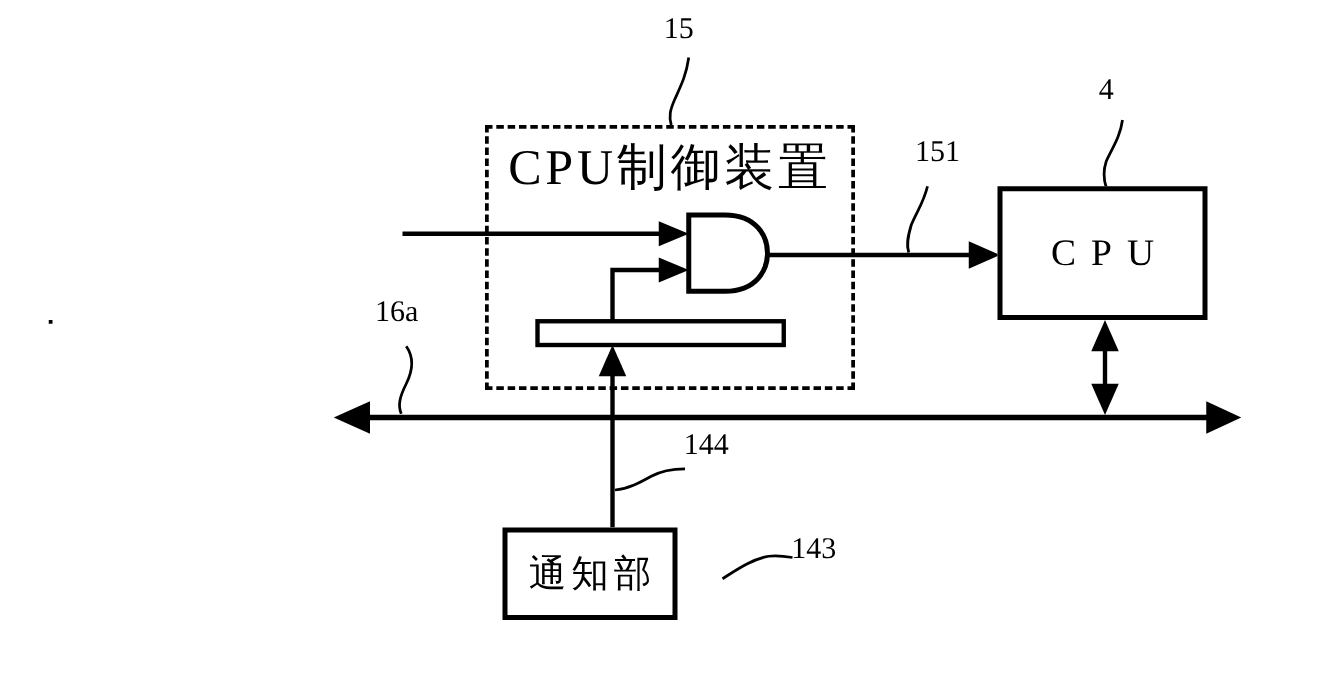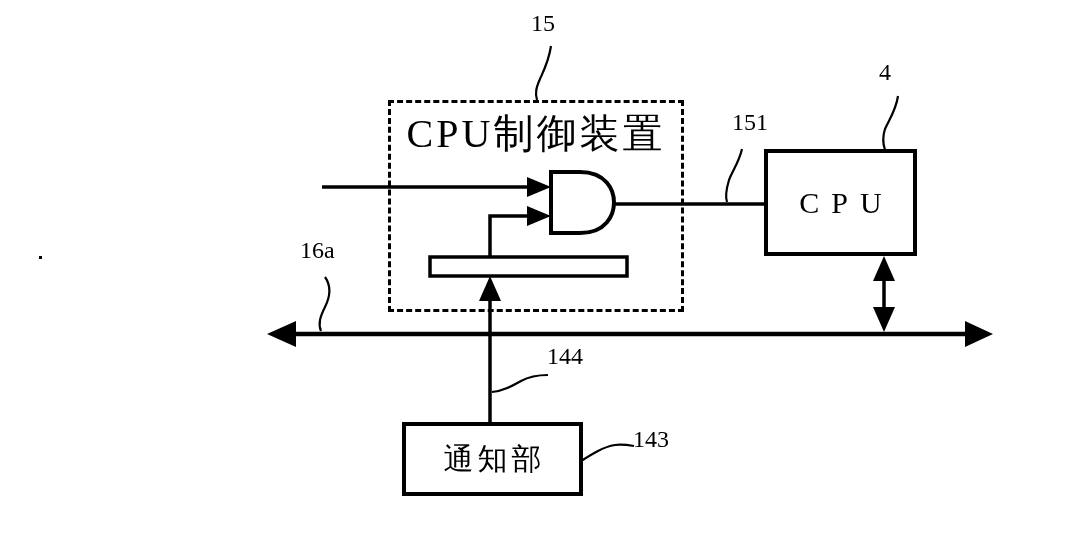--- a/index.html
+++ b/index.html
@@ -30,26 +30,26 @@
   }
   .dashed-box {
     position: absolute;
     left: 388px; top: 100px;
     width: 296px; height: 212px;
     border: 3px dashed #000;
     background: transparent;
     z-index: 2;
   }
   .cpu-box {
-    left: 764px; top: 149px;
-    width: 153px; height: 107px;
+    left: 798px; top: 149px;
+    width: 168px; height: 107px;
   }
   .notify-box {
     left: 402px; top: 422px;
-    width: 181px; height: 74px;
+    width: 140px; height: 74px;
   }
   .lbl {
     position: absolute;
     white-space: nowrap;
     z-index: 3;
     line-height: 1.1;
   }
   .cjk { letter-spacing: 3px; }
   .title-label {
     left: 388px; top: 112px;

